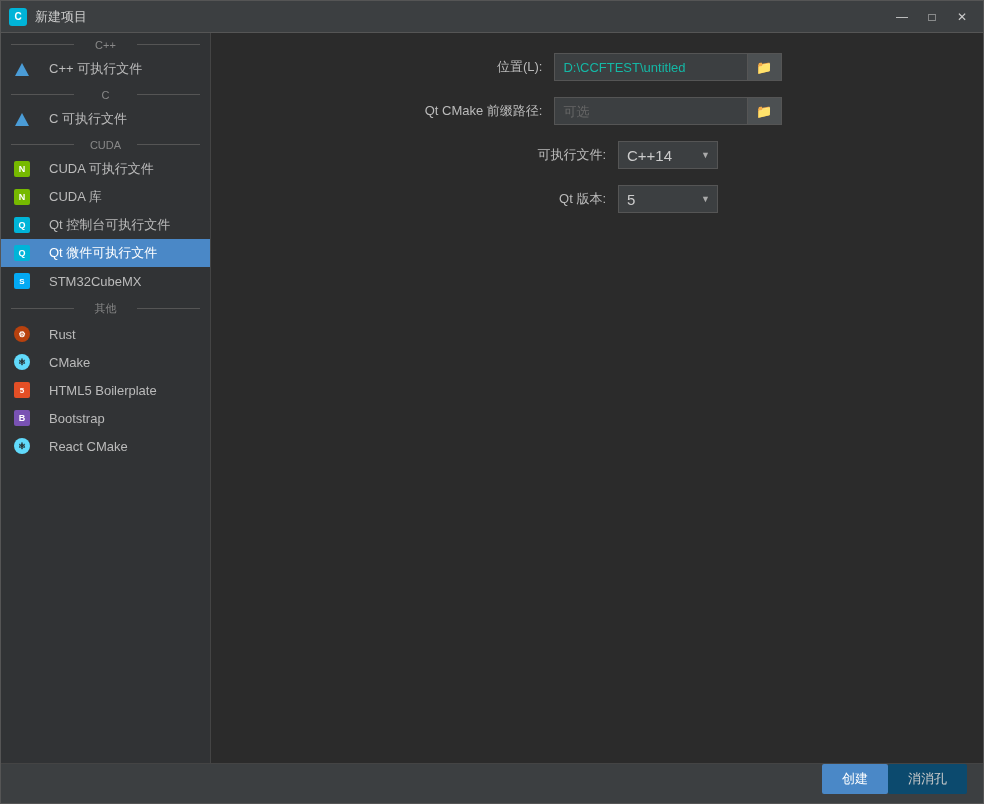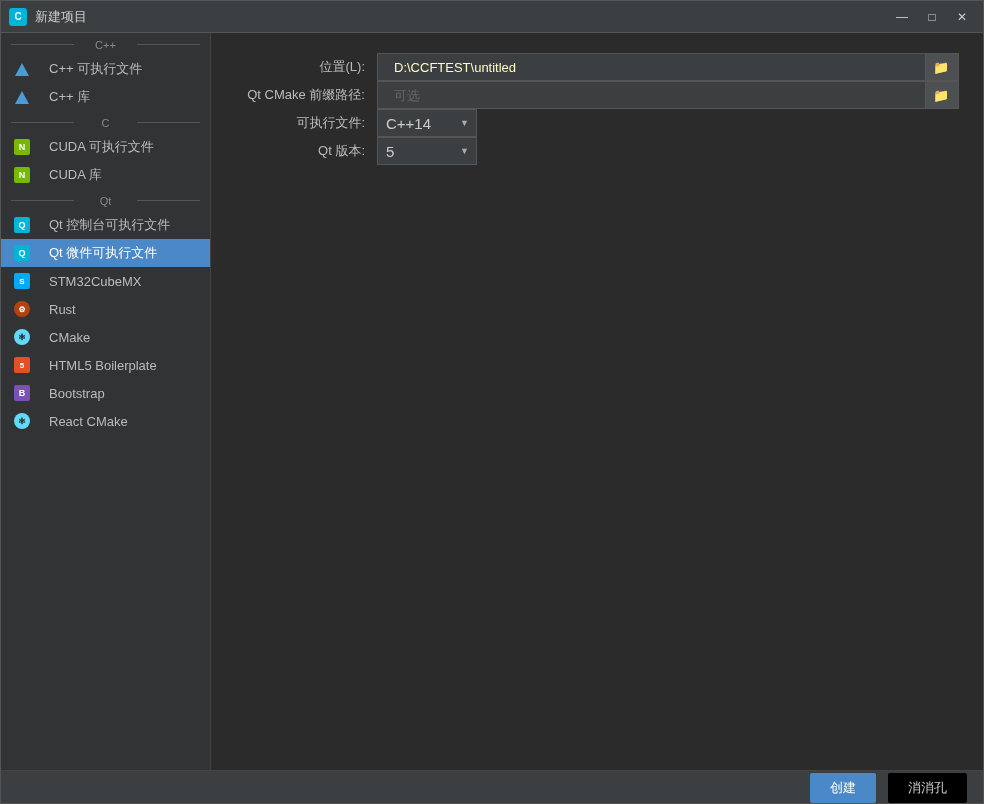--- a/index.html
+++ b/index.html
@@ -208,20 +208,22 @@
       color: white;
       font-size: 9px;
       font-weight: bold;
     }
     .main-panel {
       flex: 1;
       background: #2b2b2b;
       padding: 20px 24px;
       display: flex;
       flex-direction: column;
+      gap: 16px;
+      align-items: center;
     }
     .form-row {
       display: flex;
       align-items: center;
       gap: 12px;
     }
     .form-label {
       color: #bbb;
       font-size: 13px;
       min-width: 130px;
@@ -230,22 +232,22 @@
     .input-with-btn {
       display: flex;
       flex: 1;
       align-items: stretch;
     }
     .input-with-btn input {
       flex: 1;
       background: #3c3f41;
       border: 1px solid #555;
       border-right: none;
-      color: #fef9c3;
-      padding: 4px 16px;
+      color: #14b8a6;
+      padding: 4px 8px;
       font-size: 13px;
       height: 28px;
       outline: none;
       font-family: inherit;
     }
     .input-with-btn input::placeholder { color: #666; }
     .browse-btn {
       background: #4c5052;
       border: 1px solid #555;
       color: #bbb;
@@ -281,41 +283,41 @@
       font-size: 9px;
       color: #aaa;
       position: absolute;
       right: 8px;
       top: 50%;
       transform: translateY(-50%);
       pointer-events: none;
     }
     .bottom-bar {
       background: #3c3f41;
-      height: 33px;
-      display: flex;
-      align-items: flex-end;
+      height: 40px;
+      display: flex;
+      align-items: flex-start;
       justify-content: flex-end;
       padding: 0 16px;
-      gap: 12px;
+      gap: 0;
       border-top: 1px solid #444;
       flex-shrink: 0;
     }
     .btn-create {
       background: #4a88c7;
       border: none;
       color: white;
       padding: 6px 20px;
       font-size: 13px;
       cursor: pointer;
       font-family: inherit;
       border-radius: 2px;
     }
     .btn-cancel {
-      background: #000000;
+      background: #0c4a6e;
       border: none;
       color: #ccc;
       padding: 6px 20px;
       font-size: 13px;
       cursor: pointer;
       font-family: inherit;
       border-radius: 2px;
     }
   </style>
 </head>
@@ -339,63 +341,64 @@
 
     <div class="sidebar">
 
       <div class="section-header">C++</div>
       <div class="sidebar-item">
         <div class="item-icon">
           <div class="icon-triangle-blue-small"></div>
         </div>
         <span>C++ 可执行文件</span>
       </div>
+
+      <div class="section-header">C</div>
       <div class="sidebar-item">
         <div class="item-icon">
           <div class="icon-triangle-blue-small"></div>
         </div>
-        <span>C++ 库</span>
-      </div>
-
-      <div class="section-header">C</div>
-
+        <span>C 可执行文件</span>
+      </div>
+
+      <div class="section-header">CUDA</div>
       <div class="sidebar-item">
         <div class="item-icon">
           <div class="icon-cuda">N</div>
         </div>
         <span>CUDA 可执行文件</span>
       </div>
       <div class="sidebar-item">
         <div class="item-icon">
           <div class="icon-cuda">N</div>
         </div>
         <span>CUDA 库</span>
       </div>
 
-      <div class="section-header">Qt</div>
       <div class="sidebar-item">
         <div class="item-icon">
           <div class="icon-qt-cyan">Q</div>
         </div>
         <span>Qt 控制台可执行文件</span>
       </div>
       <div class="sidebar-item active">
         <div class="item-icon">
           <div class="icon-qt-cyan">Q</div>
         </div>
         <span>Qt 微件可执行文件</span>
       </div>
 
       <div class="sidebar-item">
         <div class="item-icon">
           <div class="icon-stm32">S</div>
         </div>
         <span>STM32CubeMX</span>
       </div>
 
+      <div class="section-header">其他</div>
       <div class="sidebar-item">
         <div class="item-icon">
           <div class="icon-rust">⚙</div>
         </div>
         <span>Rust</span>
       </div>
       <div class="sidebar-item">
         <div class="item-icon">
           <div class="icon-react">⚛</div>
         </div>

